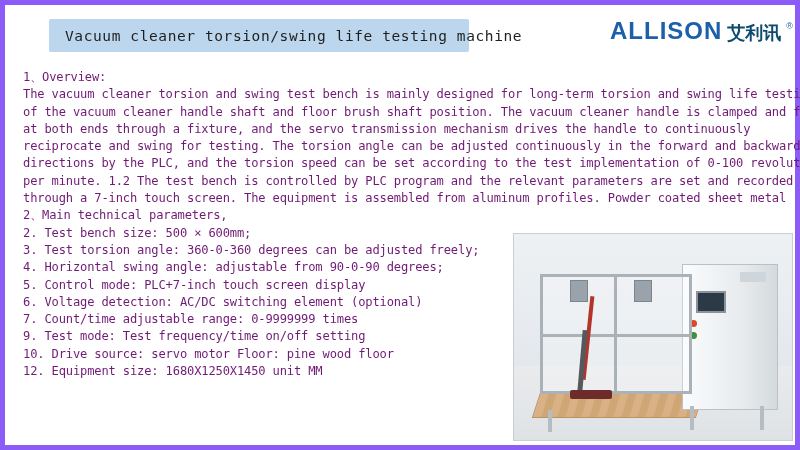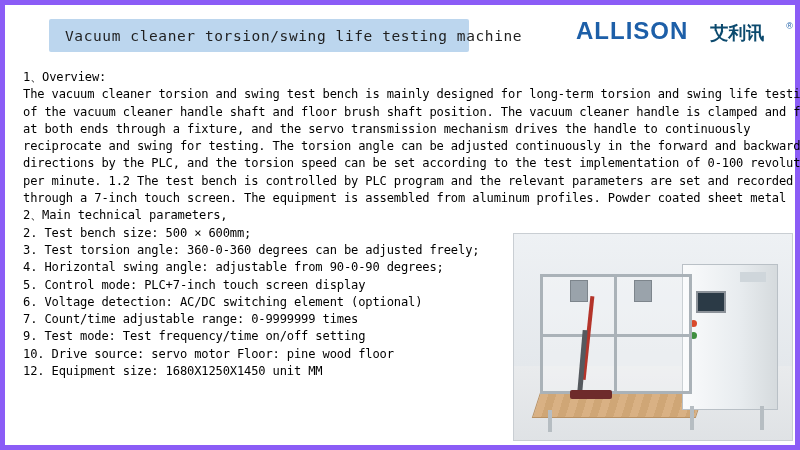--- a/index.html
+++ b/index.html
@@ -38,21 +38,21 @@
     color: #1f1f1f;
     letter-spacing: 0.6px;
     font-family: "DejaVu Sans Mono", monospace;
     white-space: nowrap;
   }
   .brand {
     position: absolute;
     right: 12px; top: 12px;
     display: flex;
     align-items: baseline;
-    gap: 22px;
+    gap: 5px;
   }
   .brand-main {
     font-family: "Liberation Sans", sans-serif;
     font-weight: bold;
     font-size: 24px;
     letter-spacing: 1px;
     color: #1d5fa8;
   }
   .brand-cn {
     font-family: "DejaVu Sans", sans-serif;
@@ -70,21 +70,21 @@
 
   
   .content {
     position: absolute;
     left: 18px; top: 64px;
     width: 772px;
   }
   .line {
     font-size: 12.1px;
     line-height: 17.3px;
-    color: #000000;
+    color: #701a75;
     white-space: pre;
     letter-spacing: -0.15px;
   }
   .sec-head { font-size: 12.1px; }
   .para { width: 500px; }
   .full { width: 772px; }
 
   
   .photo {
     position: absolute;

